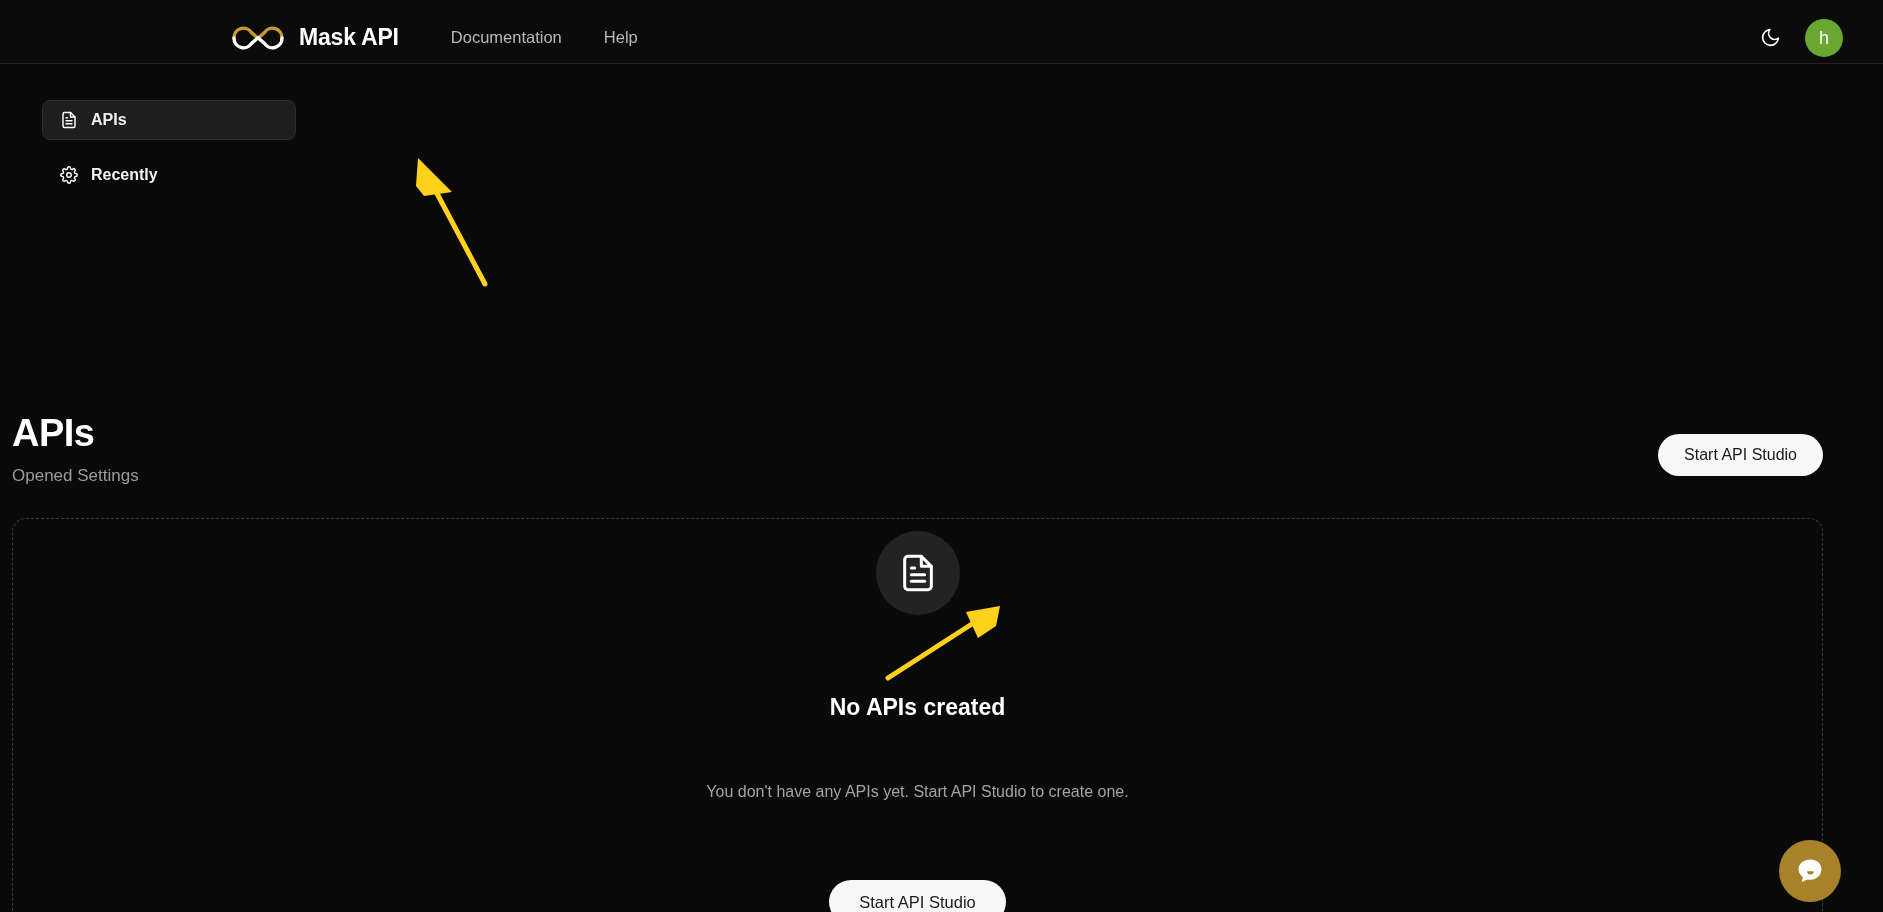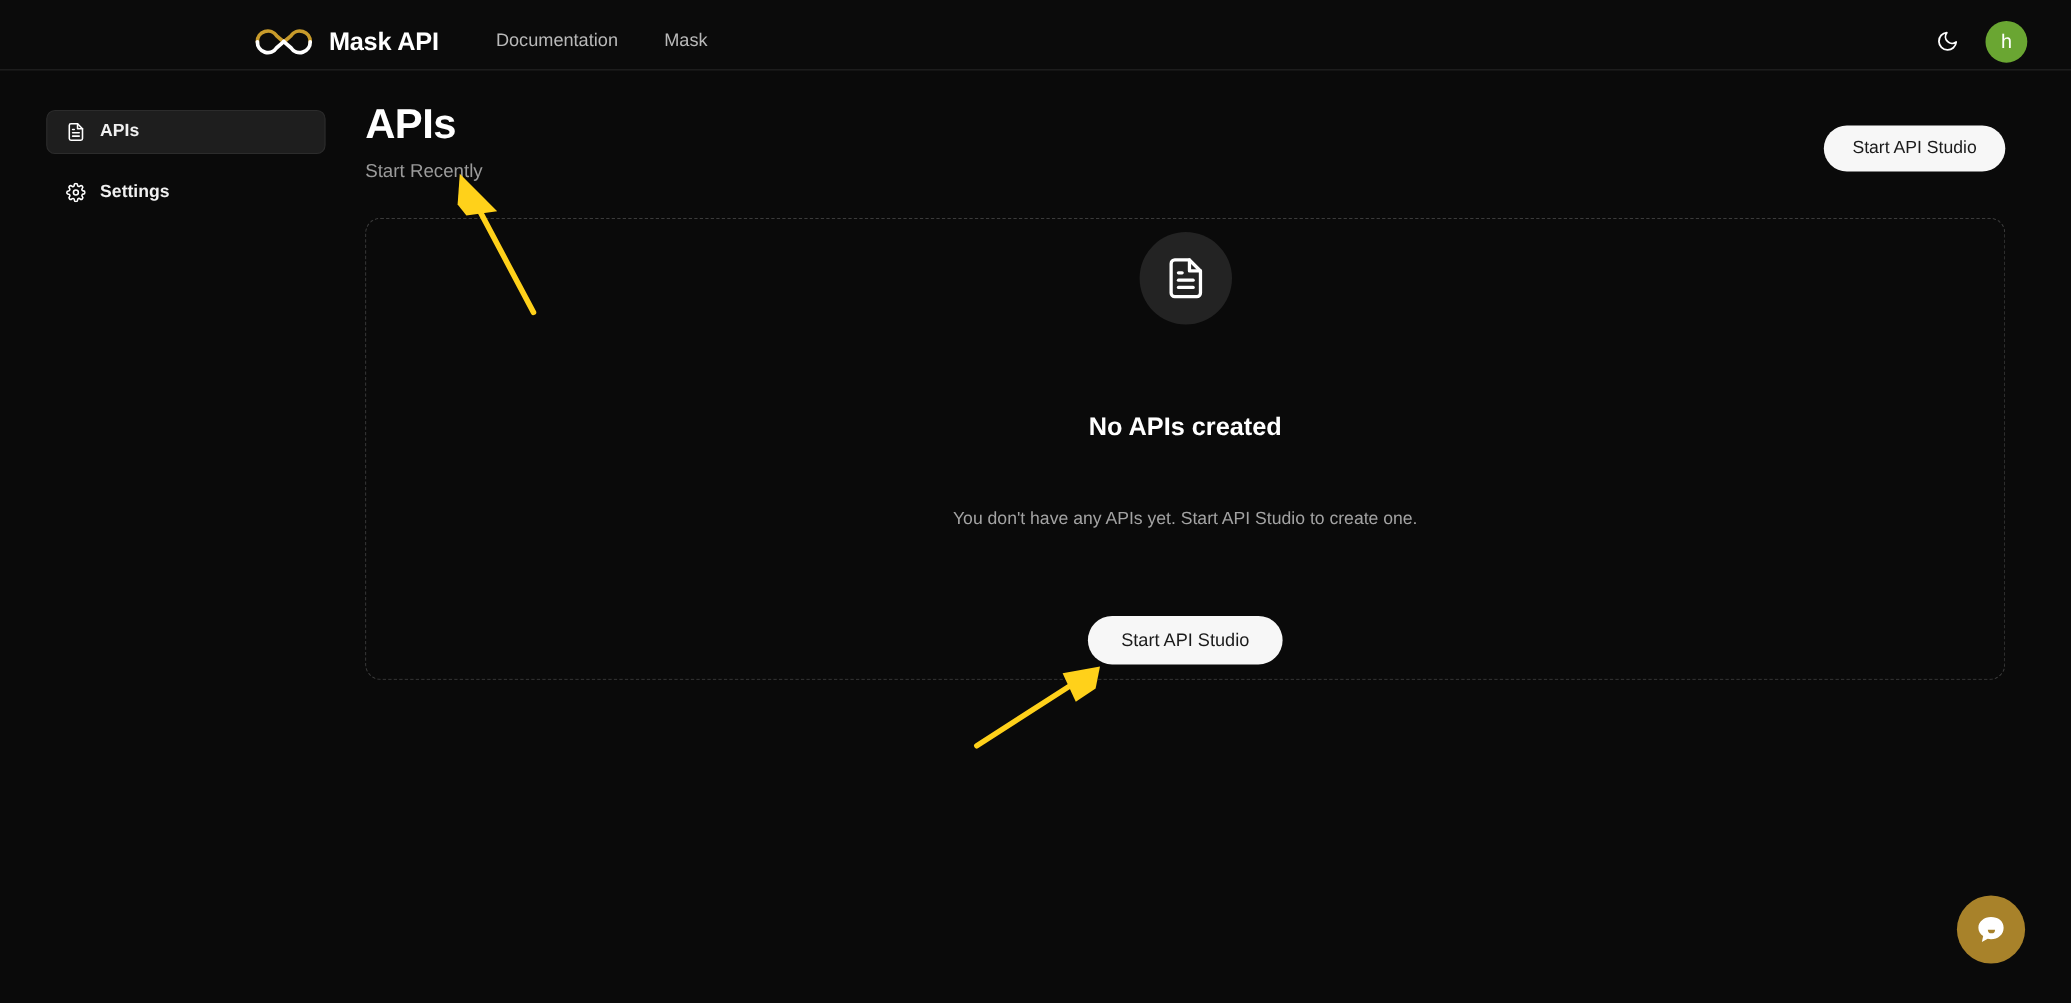--- a/index.html
+++ b/index.html
@@ -84,20 +84,21 @@
     font-weight: 400;
     cursor: pointer;
     line-height: 1;
   }
 
   
   .layout {
     display: flex;
     height: calc(912px - 64px);
     position: relative;
+    flex-direction: column;
   }
 
   
   .sidebar {
     width: 320px;
     flex: 0 0 320px;
     padding: 36px 24px 0 42px;
   }
   .side-item {
     display: flex;
@@ -246,21 +247,21 @@
       <path d="M4 15 A9.5 9.5 0 0 1 21.5 9.6 L28 15.2" fill="none" stroke="#c89b2b" stroke-width="3.4" stroke-linecap="round"></path>
       <path d="M52 15 A9.5 9.5 0 0 0 34.5 9.6 L28 15.2" fill="none" stroke="#c89b2b" stroke-width="3.4" stroke-linecap="round"></path>
       <path d="M4 15 A9.5 9.5 0 0 0 21.5 20.4 L28 14.8" fill="none" stroke="#ffffff" stroke-width="3.4" stroke-linecap="round"></path>
       <path d="M52 15 A9.5 9.5 0 0 1 34.5 20.4 L28 14.8" fill="none" stroke="#ffffff" stroke-width="3.4" stroke-linecap="round"></path>
     </svg>
     <span class="brand-name">Mask API</span>
   </div>
 
   <div class="nav-links">
     <a class="nav-link" href="#">Documentation</a>
-    <a class="nav-link" href="#">Mask</a>
+    <a class="nav-link" href="#">Help</a>
   </div>
 
   <div class="header-right">
     <button class="theme-toggle">
       <svg width="21" height="21" viewBox="0 0 24 24" fill="none" stroke="#ffffff" stroke-width="1.9" stroke-linecap="round" stroke-linejoin="round">
         <path d="M21 12.79A9 9 0 1 1 11.21 3 7 7 0 0 0 21 12.79z"></path>
       </svg>
     </button>
     <div class="avatar">h</div>
   </div>
@@ -283,31 +284,31 @@
       <span>APIs</span>
     </div>
 
     <div class="side-item">
       <span class="side-icon">
         <svg width="18" height="18" viewBox="0 0 24 24" fill="none" stroke="#ffffff" stroke-width="1.9" stroke-linecap="round" stroke-linejoin="round">
           <circle cx="12" cy="12" r="3"></circle>
           <path d="M19.4 15a1.65 1.65 0 0 0 .33 1.82l.06.06a2 2 0 0 1-2.83 2.83l-.06-.06a1.65 1.65 0 0 0-1.82-.33 1.65 1.65 0 0 0-1 1.51V21a2 2 0 0 1-4 0v-.09A1.65 1.65 0 0 0 9 19.4a1.65 1.65 0 0 0-1.82.33l-.06.06a2 2 0 0 1-2.83-2.83l.06-.06a1.65 1.65 0 0 0 .33-1.82 1.65 1.65 0 0 0-1.51-1H3a2 2 0 0 1 0-4h.09A1.65 1.65 0 0 0 4.6 9a1.65 1.65 0 0 0-.33-1.82l-.06-.06a2 2 0 0 1 2.83-2.83l.06.06a1.65 1.65 0 0 0 1.82.33H9a1.65 1.65 0 0 0 1-1.51V3a2 2 0 0 1 4 0v.09a1.65 1.65 0 0 0 1 1.51 1.65 1.65 0 0 0 1.82-.33l.06-.06a2 2 0 0 1 2.83 2.83l-.06.06a1.65 1.65 0 0 0-.33 1.82V9a1.65 1.65 0 0 0 1.51 1H21a2 2 0 0 1 0 4h-.09a1.65 1.65 0 0 0-1.51 1z"></path>
         </svg>
       </span>
-      <span>Settings</span>
+      <span>Recently</span>
     </div>
 
   </nav>
 
   <main class="main">
 
     <div class="main-head">
       <div>
         <div class="page-title">APIs</div>
-        <div class="page-sub">Start Recently</div>
+        <div class="page-sub">Opened Settings</div>
       </div>
       <button class="btn-primary">Start API Studio</button>
     </div>
 
     <div class="empty-card">
       <div class="empty-circle">
         <svg width="40" height="40" viewBox="0 0 24 24" fill="none" stroke="#ffffff" stroke-width="1.8" stroke-linecap="round" stroke-linejoin="round">
           <path d="M14 2H6a2 2 0 0 0-2 2v16a2 2 0 0 0 2 2h12a2 2 0 0 0 2-2V8z"></path>
           <polyline points="14 2 14 8 20 8"></polyline>
           <line x1="8" y1="13" x2="16" y2="13"></line>

